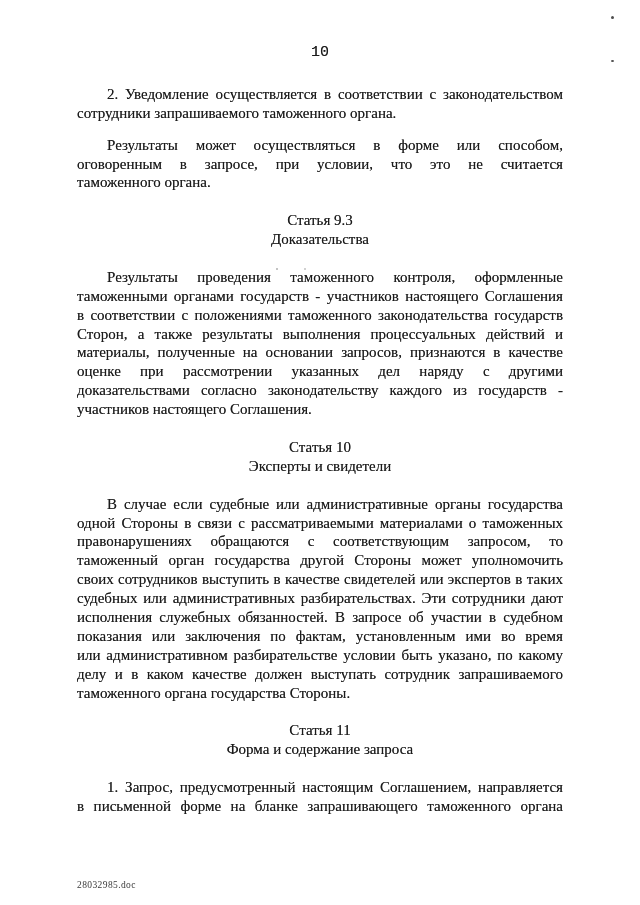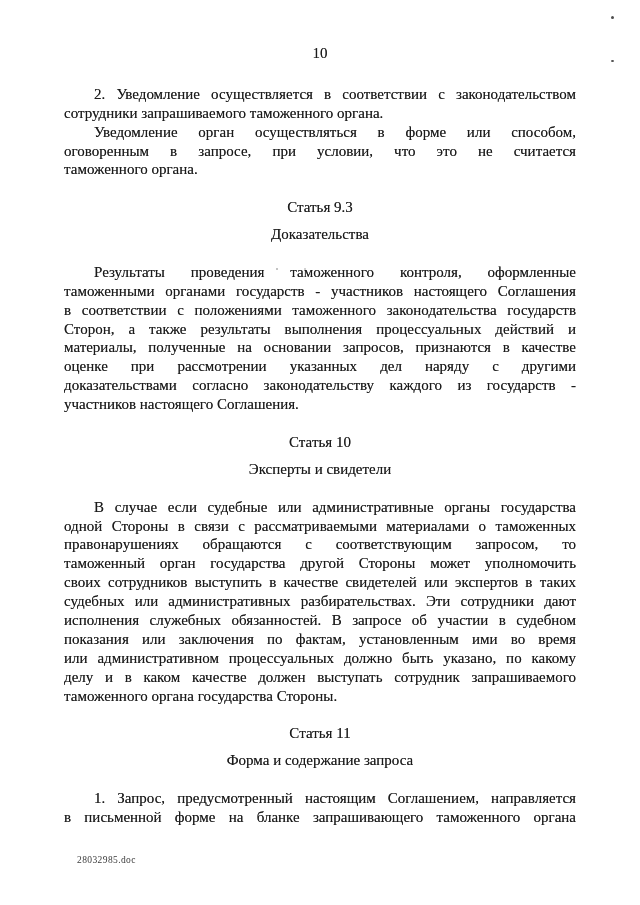--- a/index.html
+++ b/index.html
@@ -25,45 +25,45 @@
     left: 64px;
     top: 44px;
     width: 512px;
     font-size: 15px;
     line-height: 18.9px;
     text-shadow: 0 0 0.4px rgba(10,10,10,0.6);
   }
   .page-number {
     text-align: center;
     margin-bottom: 22px;
+    font-family: Liberation Mono, monospace;
   }
-  .para { margin: 0; }
+  .para { margin: 13px; }
   .para .line {
     text-align: justify;
     text-align-last: justify;
     height: 18.9px;
   }
   .para .line.last {
     text-align-last: left;
   }
   .para .line.indent {
     padding-left: 30px;
   }
   .heading {
     margin: 18.9px 0;
     text-align: center;
   }
   .heading .hline {
     height: 18.9px;
-    margin-top: 8px;
   }
   .footer {
     position: absolute;
     left: 77px;
-    top: 855px;
+    top: 880px;
     font-size: 9.5px;
     letter-spacing: 0.4px;
     color: #3a3a3a;
   }
   .speck {
     position: absolute;
     background: #4d4d4d;
     border-radius: 50%;
   }
   .speck.s1 { left: 611px; top: 16px;  width: 3px; height: 3px; }
@@ -77,21 +77,21 @@
 <div class="page">
 
   <div class="flow">
     <div class="page-number">10</div>
 
   <div class="para">
         <div class="line indent">2. Уведомление осуществляется в соответствии с законодательством</div>
         <div class="line last">сотрудники запрашиваемого таможенного органа.</div>
       </div>
       <div class="para">
-        <div class="line indent">Уведомление орган осуществляться в форме или способом,</div>
+        <div class="line indent">Результаты может осуществляться в форме или способом,</div>
         <div class="line">оговоренным в запросе, при условии, что это не считается</div>
         <div class="line last">таможенного органа.</div>
       </div>
       <div class="heading">
         <div class="hline">Статья 9.3</div>
         <div class="hline">Доказательства</div>
       </div>
       <div class="para">
         <div class="line indent">Результаты проведения таможенного контроля, оформленные</div>
         <div class="line">таможенными органами государств - участников настоящего Соглашения</div>
@@ -108,21 +108,21 @@
       </div>
       <div class="para">
         <div class="line indent">В случае если судебные или административные органы государства</div>
         <div class="line">одной Стороны в связи с рассматриваемыми материалами о таможенных</div>
         <div class="line">правонарушениях обращаются с соответствующим запросом, то</div>
         <div class="line">таможенный орган государства другой Стороны может уполномочить</div>
         <div class="line">своих сотрудников выступить в качестве свидетелей или экспертов в таких</div>
         <div class="line">судебных или административных разбирательствах. Эти сотрудники дают</div>
         <div class="line">исполнения служебных обязанностей. В запросе об участии в судебном</div>
         <div class="line">показания или заключения по фактам, установленным ими во время</div>
-        <div class="line">или административном процессуальных должно быть указано, по какому</div>
+        <div class="line">или административном разбирательстве условии быть указано, по какому</div>
         <div class="line">делу и в каком качестве должен выступать сотрудник запрашиваемого</div>
         <div class="line last">таможенного органа государства Стороны.</div>
       </div>
       <div class="heading">
         <div class="hline">Статья 11</div>
         <div class="hline">Форма и содержание запроса</div>
       </div>
       <div class="para">
         <div class="line indent">1. Запрос, предусмотренный настоящим Соглашением, направляется</div>
         <div class="line">в письменной форме на бланке запрашивающего таможенного органа</div>

